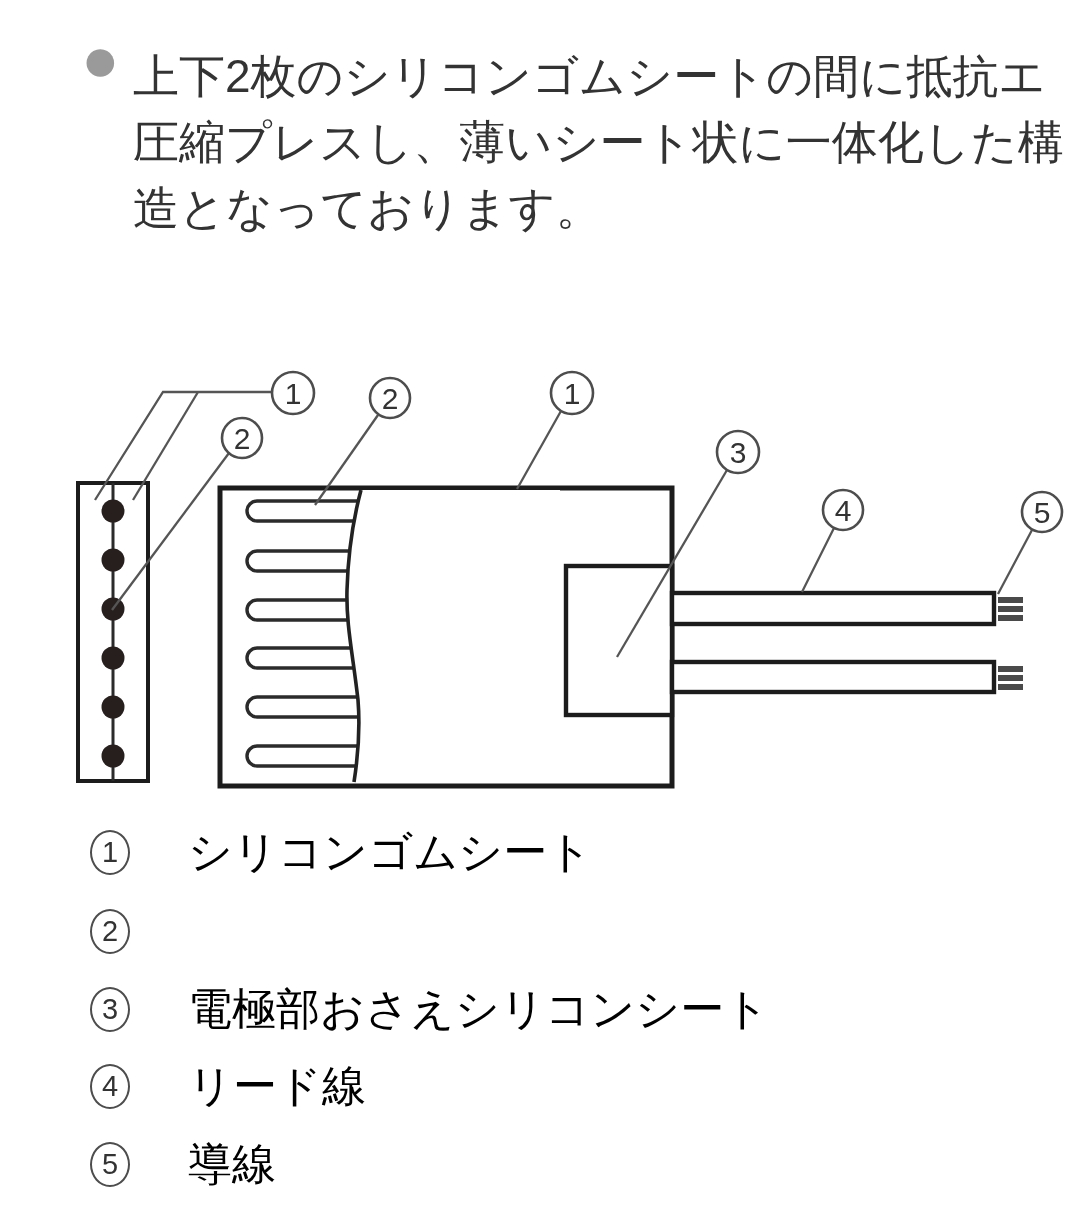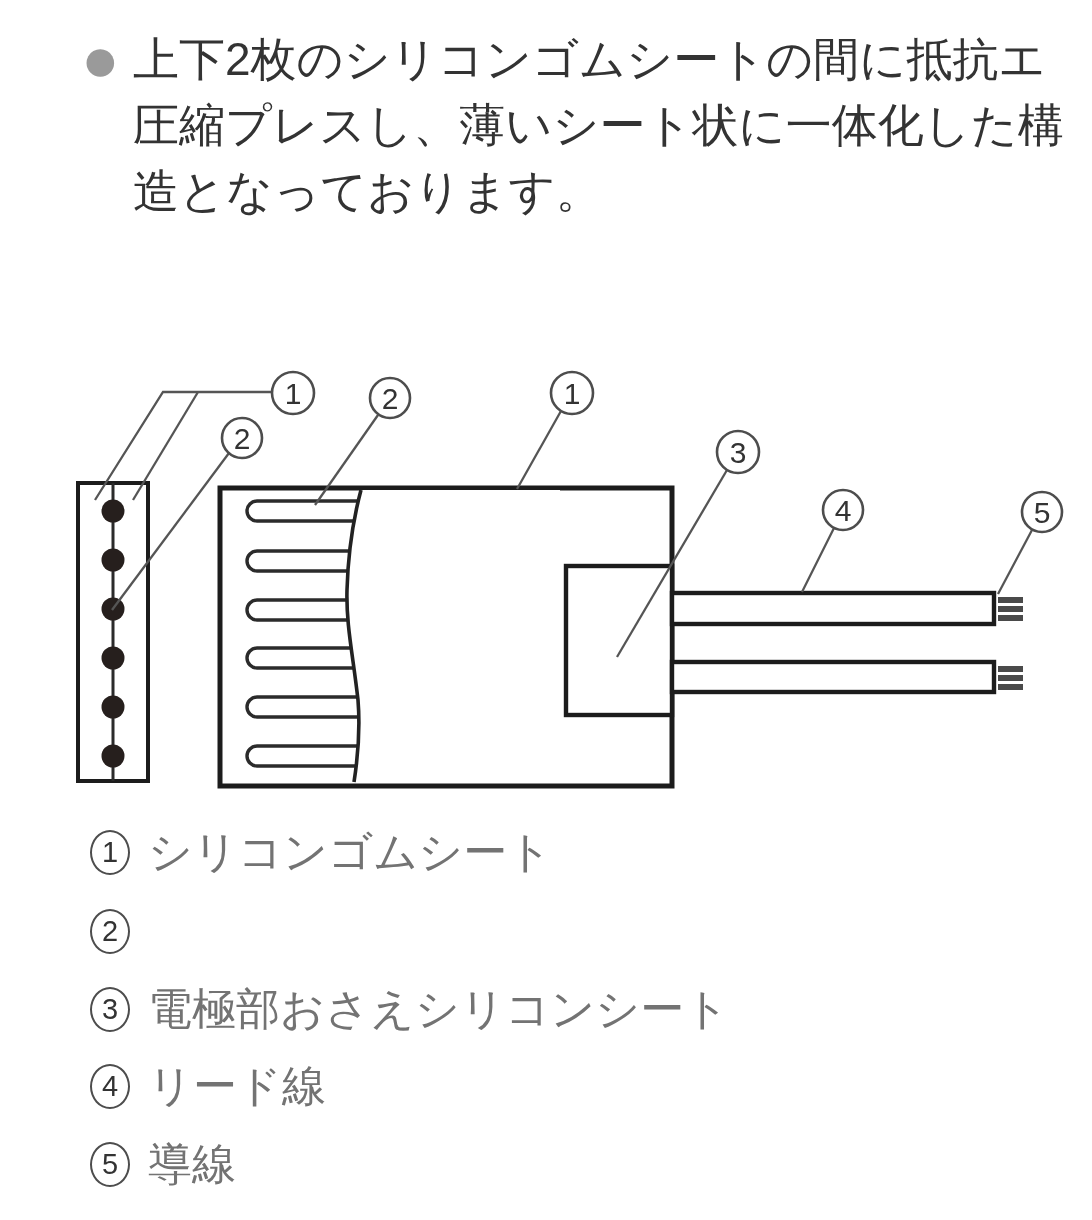--- a/index.html
+++ b/index.html
@@ -7,41 +7,41 @@
     width:1092px;height:1220px;position:relative;overflow:hidden;
     font-family:"Liberation Sans","DejaVu Sans",sans-serif;
     color:#333333;
   }
   
   .bullet{
     position:absolute;left:81px;top:27px;
     font-size:64px;line-height:64px;color:#9a9a9a;
   }
   .intro{
-    position:absolute;left:133px;top:26px;width:940px;
+    position:absolute;left:133px;top:43px;width:940px;
   }
   .intro-line{
     font-size:46px;line-height:66px;white-space:nowrap;
     color:#333333;letter-spacing:0px;
   }
   
   .diagram-svg{position:absolute;left:0;top:368px;}
   
   .legend-row{
     position:absolute;left:90px;height:48px;
     display:flex;align-items:center;gap:18px;
   }
   .legend-num{
     box-sizing:border-box;width:40px;height:45px;flex:0 0 40px;
     border:2.6px solid #4d4d4d;border-radius:50%;
     display:flex;align-items:center;justify-content:center;
     font-size:29px;color:#333333;
   }
   .legend-label{
-    font-size:44px;color:#737373;white-space:nowrap;
+    font-size:44px;color:#000000;white-space:nowrap;margin-left:40px;
   }
   .r1{top:828px;} .r2{top:907px;} .r3{top:985px;} .r4{top:1062px;} .r5{top:1140px;}
 </style>
 </head>
 <body>
 
 <span class="bullet">●</span>
 <div class="intro">
   <div class="intro-line">上下2枚のシリコンゴムシートの間に抵抗エ</div>
   <div class="intro-line">圧縮プレスし、薄いシート状に一体化した構</div>

